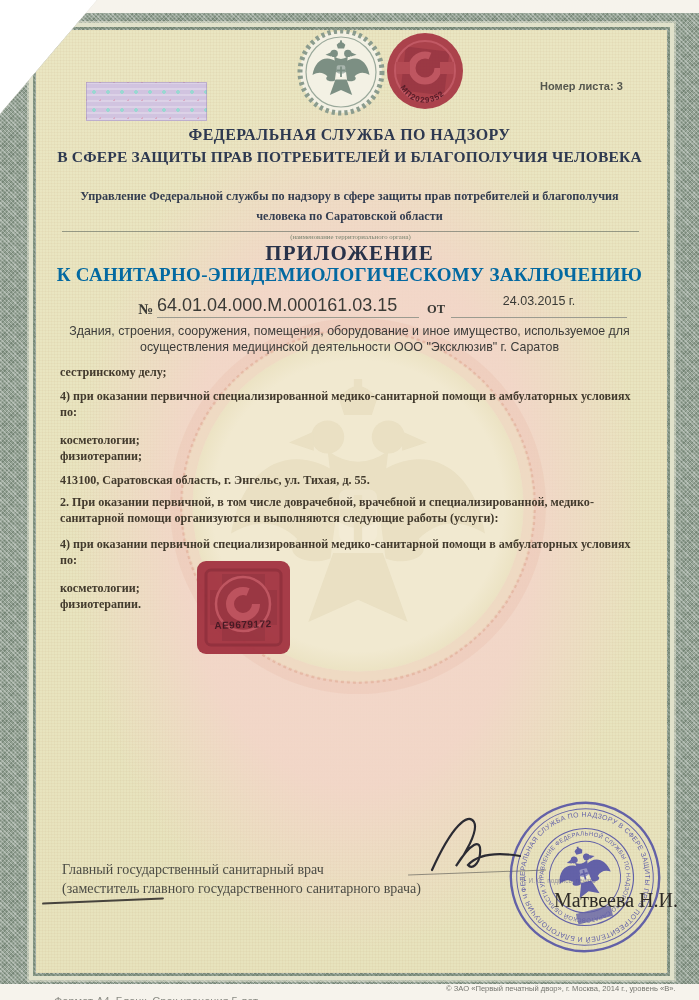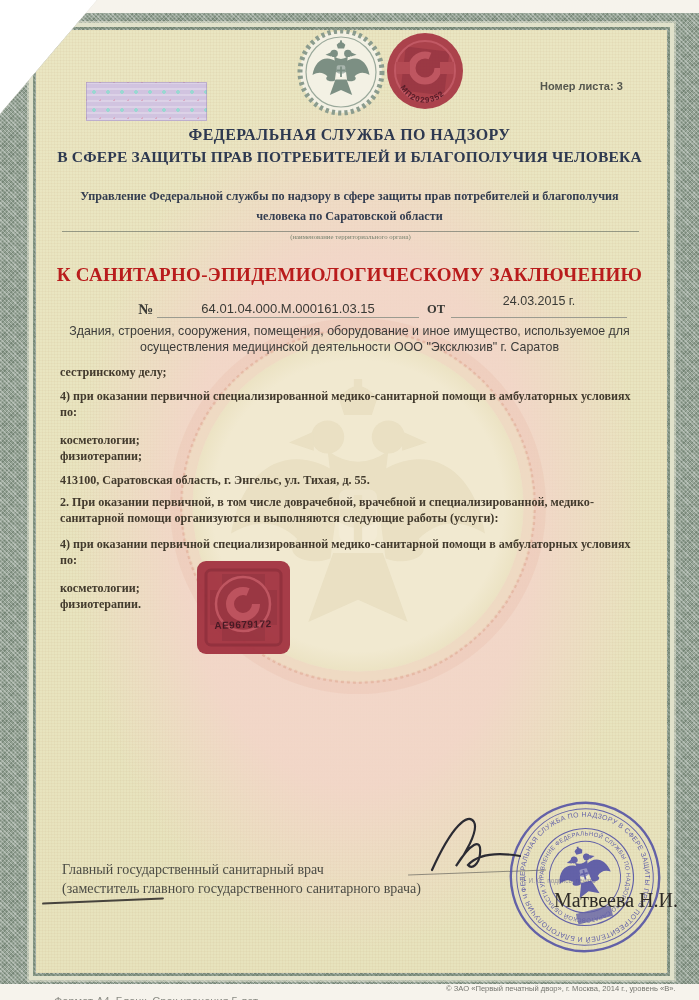--- a/index.html
+++ b/index.html
@@ -58,28 +58,28 @@
   .hdr2{position:absolute;left:40px;right:40px;top:148px;text-align:center;
         font-weight:bold;font-size:15.5px;letter-spacing:.2px;color:#2e3950;}
   .dept{position:absolute;left:58px;right:58px;top:187px;text-align:center;
         font-weight:bold;font-size:12.2px;line-height:1.6;color:#333d50;}
   .dept-rule{position:absolute;left:62px;right:60px;top:231px;border-top:1px solid rgba(95,105,95,.6);}
   .dept-cap{position:absolute;left:62px;right:60px;top:233px;text-align:center;
             font-size:6.8px;color:#77826f;}
   .title1{position:absolute;left:40px;right:40px;top:241px;text-align:center;
           font-weight:bold;font-size:21px;letter-spacing:1px;color:#28324a;}
   .title2{position:absolute;left:30px;right:30px;top:264px;text-align:center;
-          font-weight:bold;font-size:19px;letter-spacing:.3px;color:#b91c1c;}
+          font-weight:bold;font-size:19px;letter-spacing:.3px;color:#0369a1;}
 
   
   .numrow{position:absolute;left:138px;right:72px;top:294px;display:flex;align-items:flex-end;
           font-size:13px;color:#3a3a36;}
   .numrow .no{font-weight:bold;font-size:15px;padding-right:4px;}
-  .numrow .val{width:262px;text-align:center;border-bottom:1px solid #9b9b90;
-               font-family:"Liberation Sans",sans-serif;font-size:13px;padding-bottom:1px;}
+  .numrow .val{width:262px;text-align:left;border-bottom:1px solid #9b9b90;
+               font-family:"Liberation Sans",sans-serif;font-size:18px;padding-bottom:1px;}
   .numrow .ot{font-weight:bold;font-size:12.5px;padding:0 6px 1px 8px;}
   .numrow .date{flex:1;text-align:center;border-bottom:1px solid #9b9b90;
                 font-family:"Liberation Sans",sans-serif;font-size:12.5px;padding-bottom:9px;}
 
   .subject{position:absolute;left:58px;right:58px;top:323px;text-align:center;
            font-family:"Liberation Sans",sans-serif;font-size:12.4px;line-height:1.32;color:#3b3b39;}
 
   
   .body-text{position:absolute;left:60px;right:58px;top:364px;
              font-weight:bold;font-size:12.1px;line-height:16px;color:#423a2d;}
@@ -174,20 +174,21 @@
       <div class="holo-strip"></div>
 
       <div class="sheet-no">Номер листа: 3</div>
 
       <div class="hdr1">ФЕДЕРАЛЬНАЯ СЛУЖБА ПО НАДЗОРУ</div>
       <div class="hdr2">В СФЕРЕ ЗАЩИТЫ ПРАВ ПОТРЕБИТЕЛЕЙ И БЛАГОПОЛУЧИЯ  ЧЕЛОВЕКА</div>
       <div class="dept">Управление Федеральной службы по надзору в сфере защиты прав потребителей и благополучия человека по Саратовской области</div>
       <div class="dept-rule"></div>
       <div class="dept-cap">(наименование территориального органа)</div>
 
+      <div class="title1">ПРИЛОЖЕНИЕ</div>
       <div class="title2">К САНИТАРНО-ЭПИДЕМИОЛОГИЧЕСКОМУ ЗАКЛЮЧЕНИЮ</div>
 
       <div class="numrow">
         <span class="no">№</span>
         <span class="val">64.01.04.000.М.000161.03.15</span>
         <span class="ot">ОТ</span>
         <span class="date">24.03.2015 г.</span>
       </div>
 
       <div class="subject">Здания, строения, сооружения, помещения, оборудование и иное имущество, используемое для осуществления медицинской деятельности ООО "Эксклюзив" г. Саратов</div>

